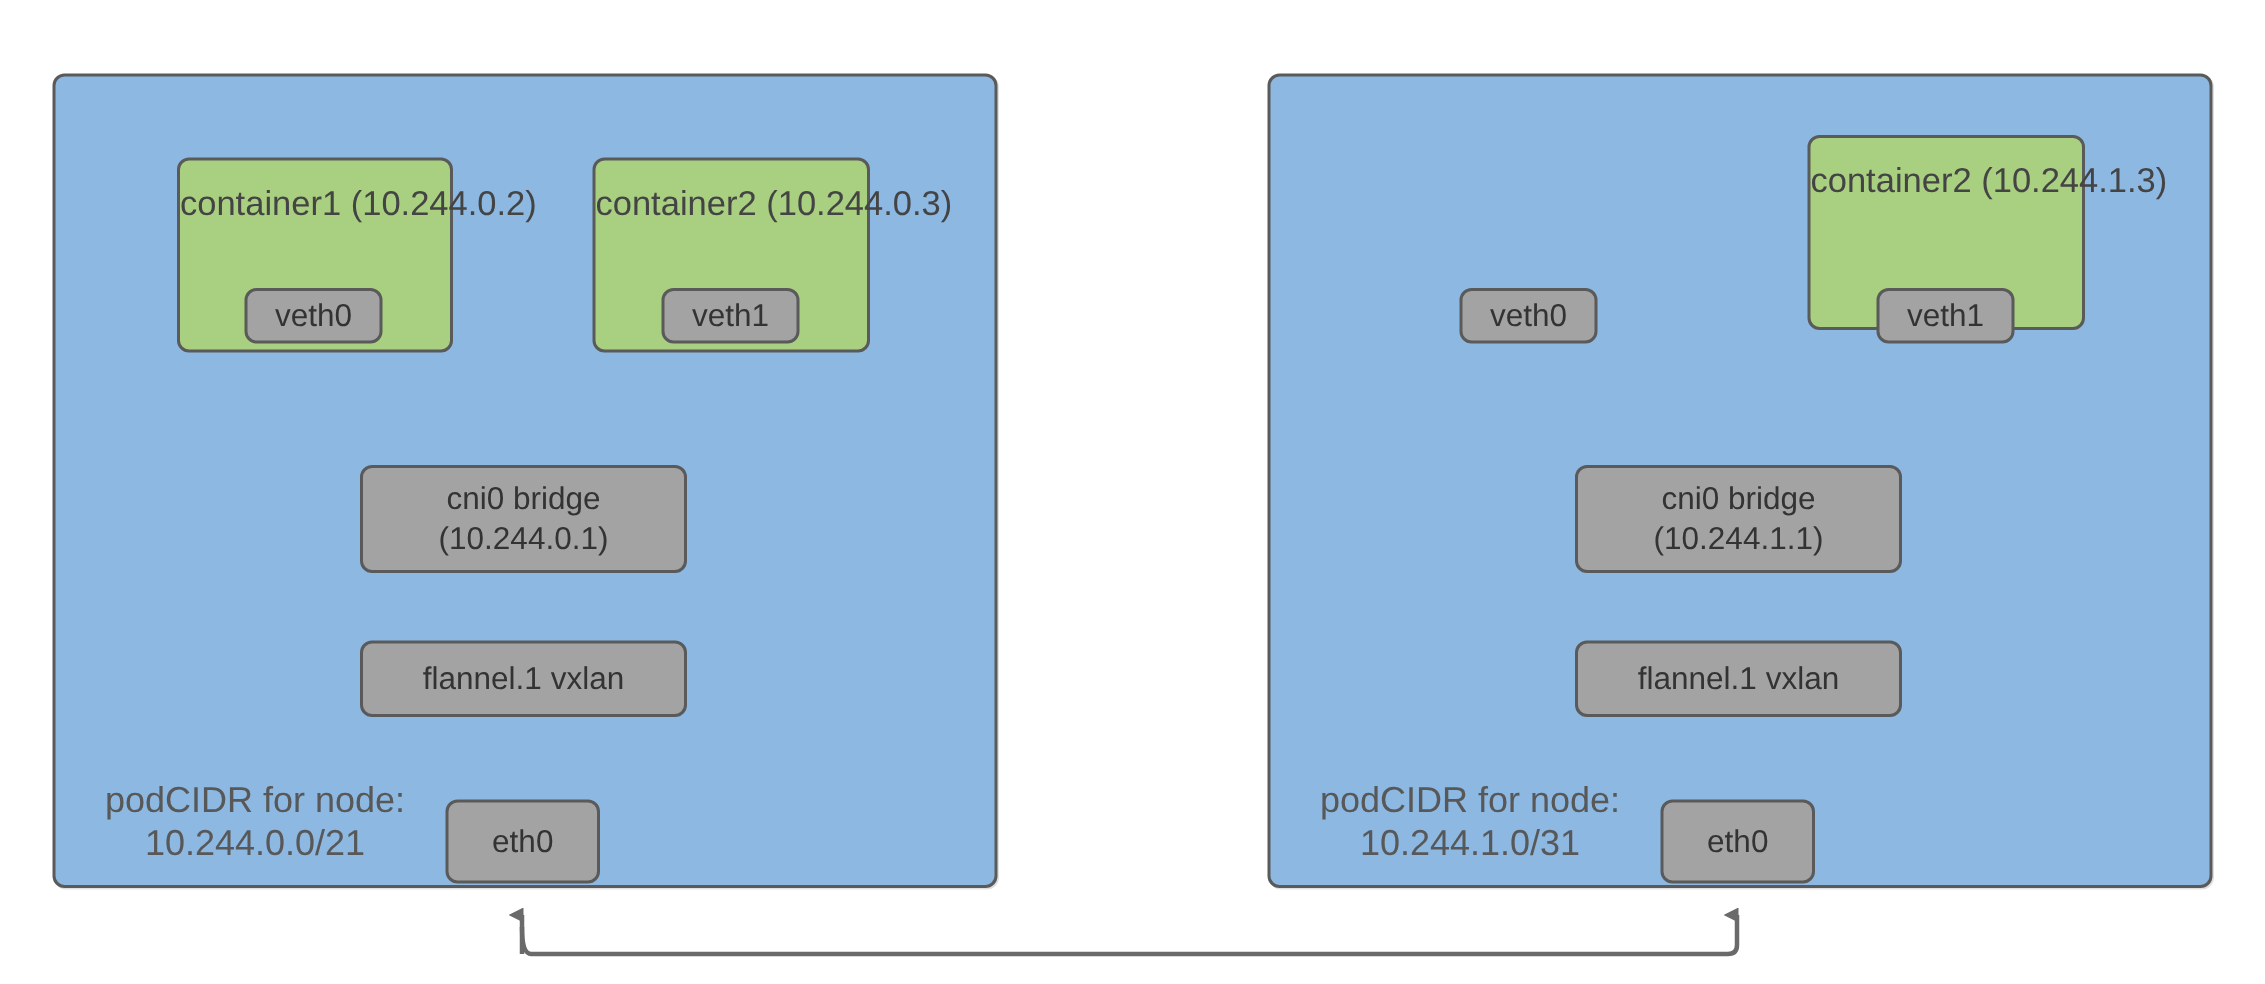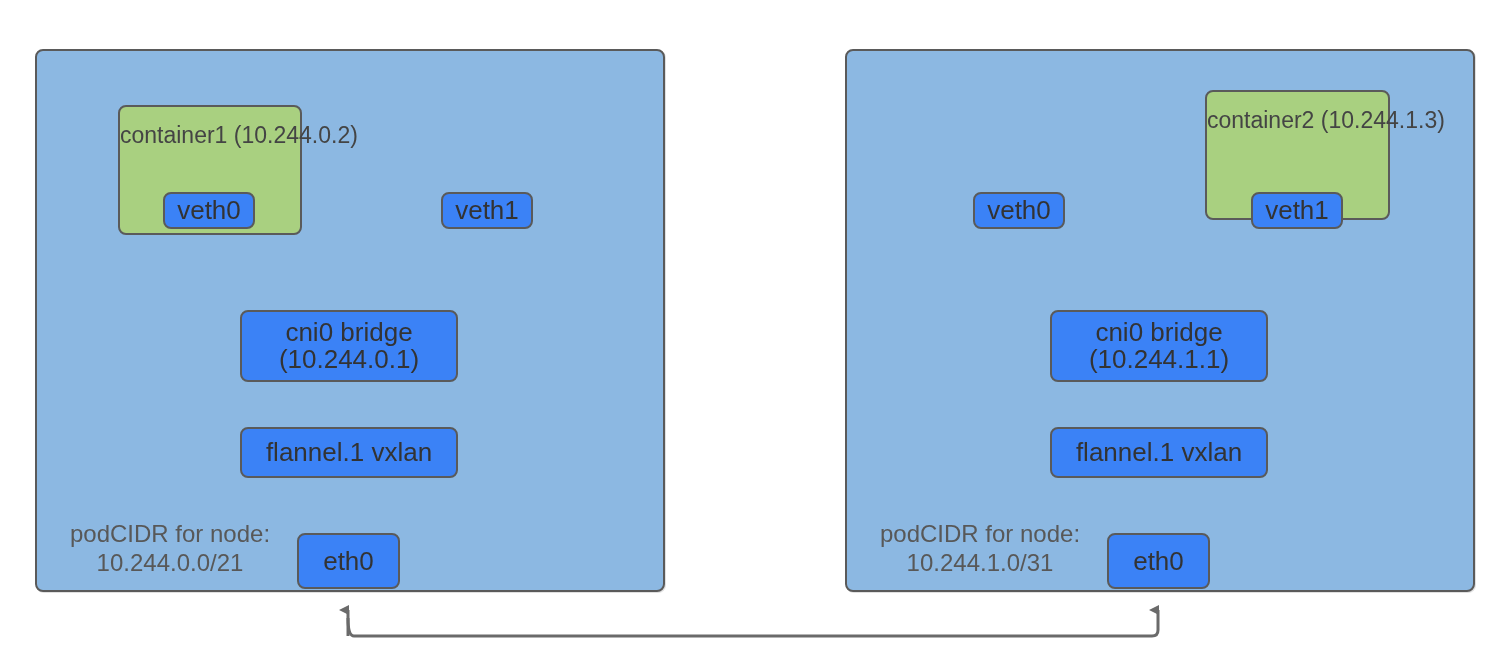--- a/index.html
+++ b/index.html
@@ -53,30 +53,30 @@
     text-align: center;
     color: #444444;
     font-size: 23px;
     line-height: 27px;
     white-space: nowrap;
   }
 
   
   .dev-box {
     position: absolute;
-    background: #3b82f6;
+    background: #a3a3a3;
     border: 2px solid #5A5A5A;
     border-radius: 8px;
     box-sizing: border-box;
     display: flex;
     flex-direction: column;
     align-items: center;
     justify-content: center;
     color: #333333;
-    font-size: 26px;
+    font-size: 21px;
     line-height: 27px;
     white-space: nowrap;
     z-index: 6;
   }
   .dev-box .line { display: block; }
 
   
   .cidr-caption {
     position: absolute;
     text-align: center;
@@ -135,20 +135,26 @@
   <div class="container-box" style="left:118px; top:105px; width:184px; height:130px;">
     <div class="container-label">
       <span class="line">container1</span>
       <span class="line">(10.244.0.2)</span>
     </div>
   </div>
   <div class="dev-box" style="left:163px; top:192px; width:92px; height:37px;">
     <span>veth0</span>
   </div>
 
+  <div class="container-box" style="left:395px; top:105px; width:185px; height:130px;">
+    <div class="container-label">
+      <span class="line">container2</span>
+      <span class="line">(10.244.0.3)</span>
+    </div>
+  </div>
   <div class="dev-box" style="left:441px; top:192px; width:92px; height:37px;">
     <span>veth1</span>
   </div>
 
   <div class="dev-box" style="left:240px; top:310px; width:218px; height:72px;">
     <span class="line">cni0 bridge</span>
     <span class="line">(10.244.0.1)</span>
   </div>
 
   <div class="dev-box" style="left:240px; top:427px; width:218px; height:51px;">

